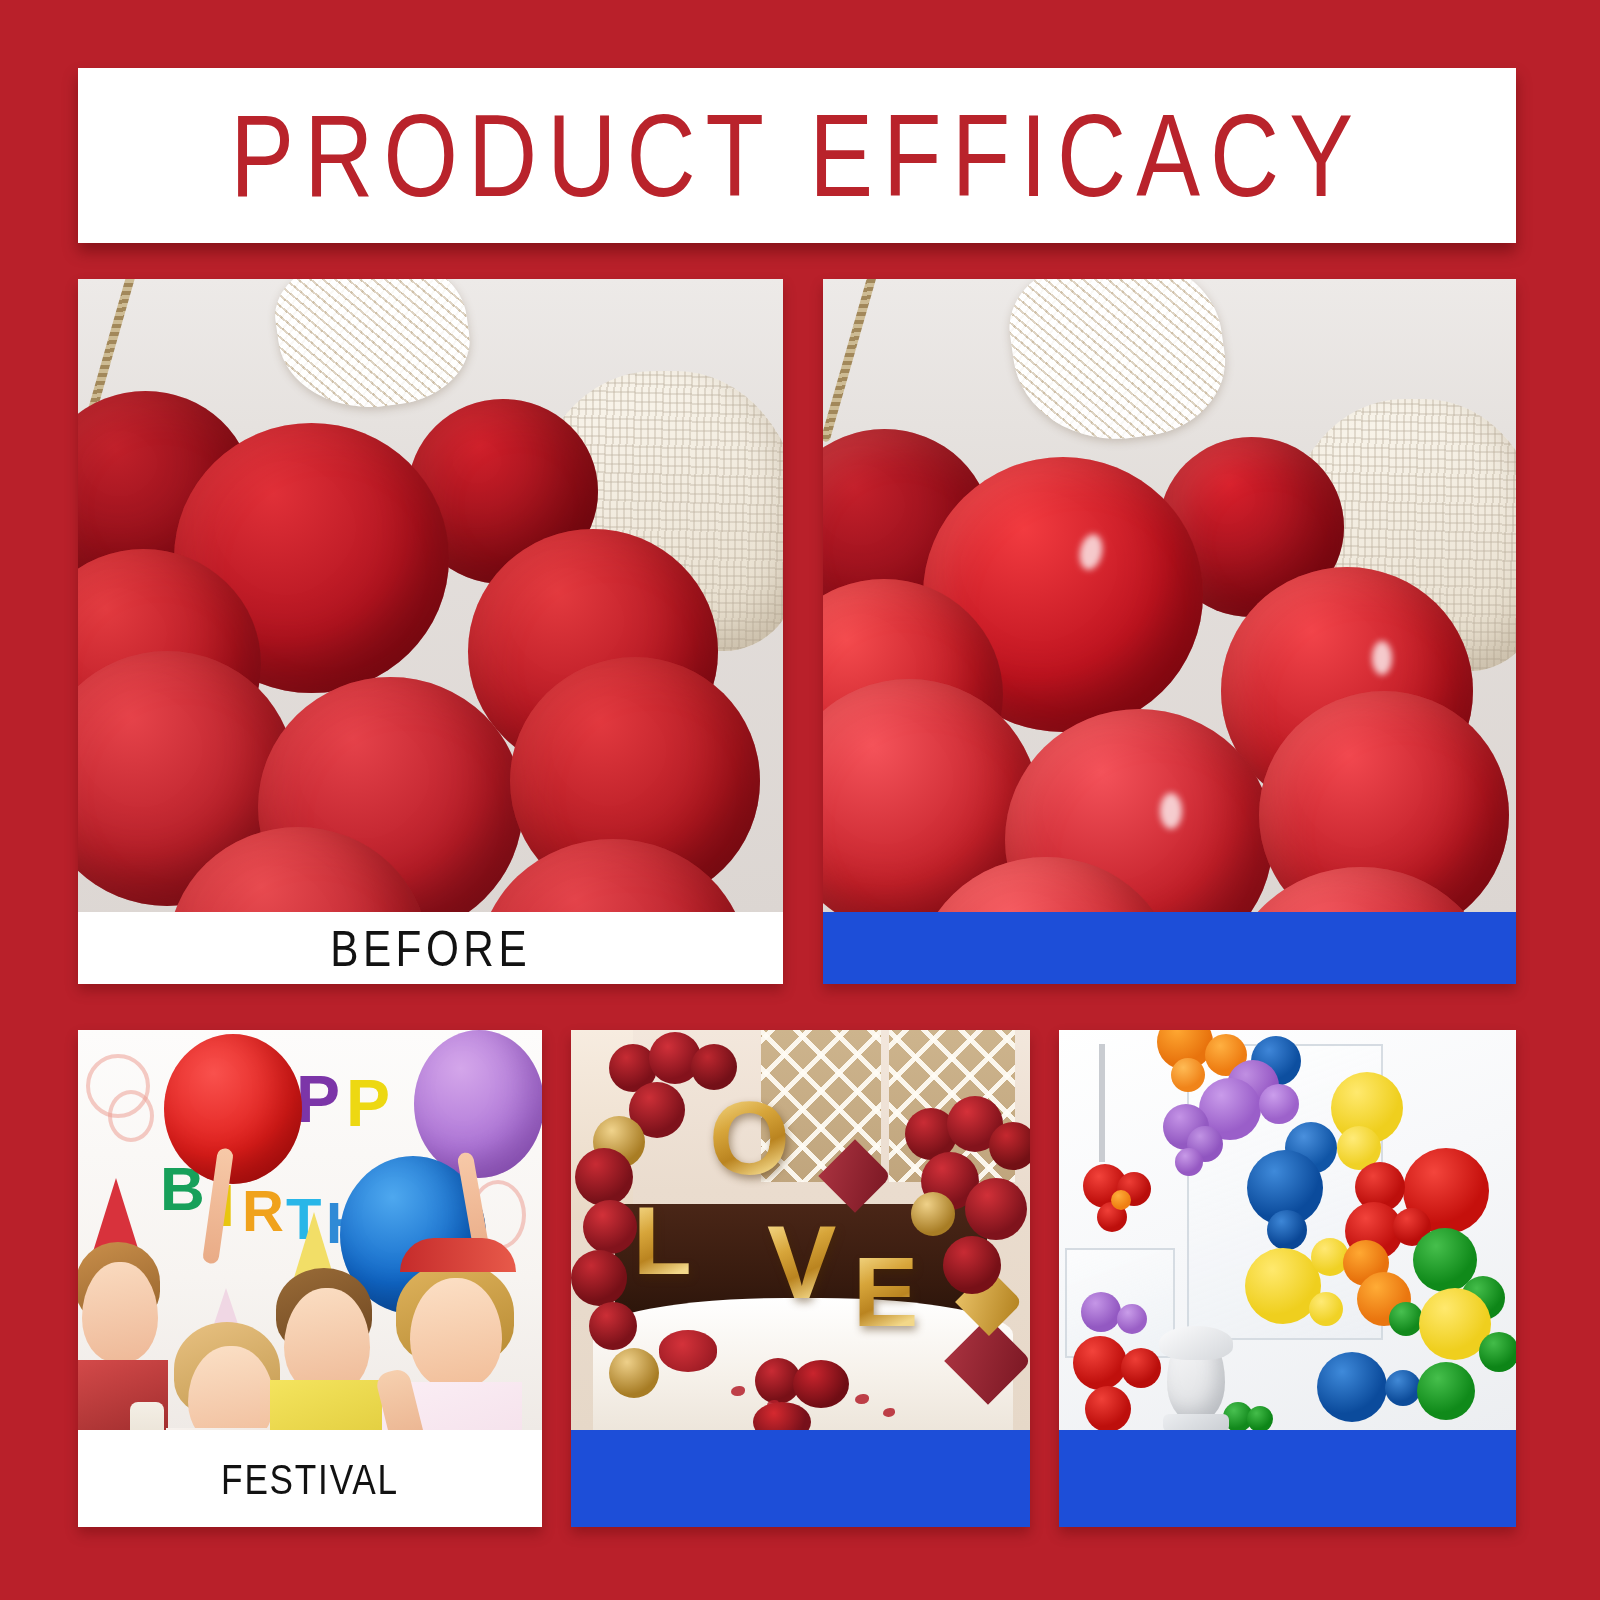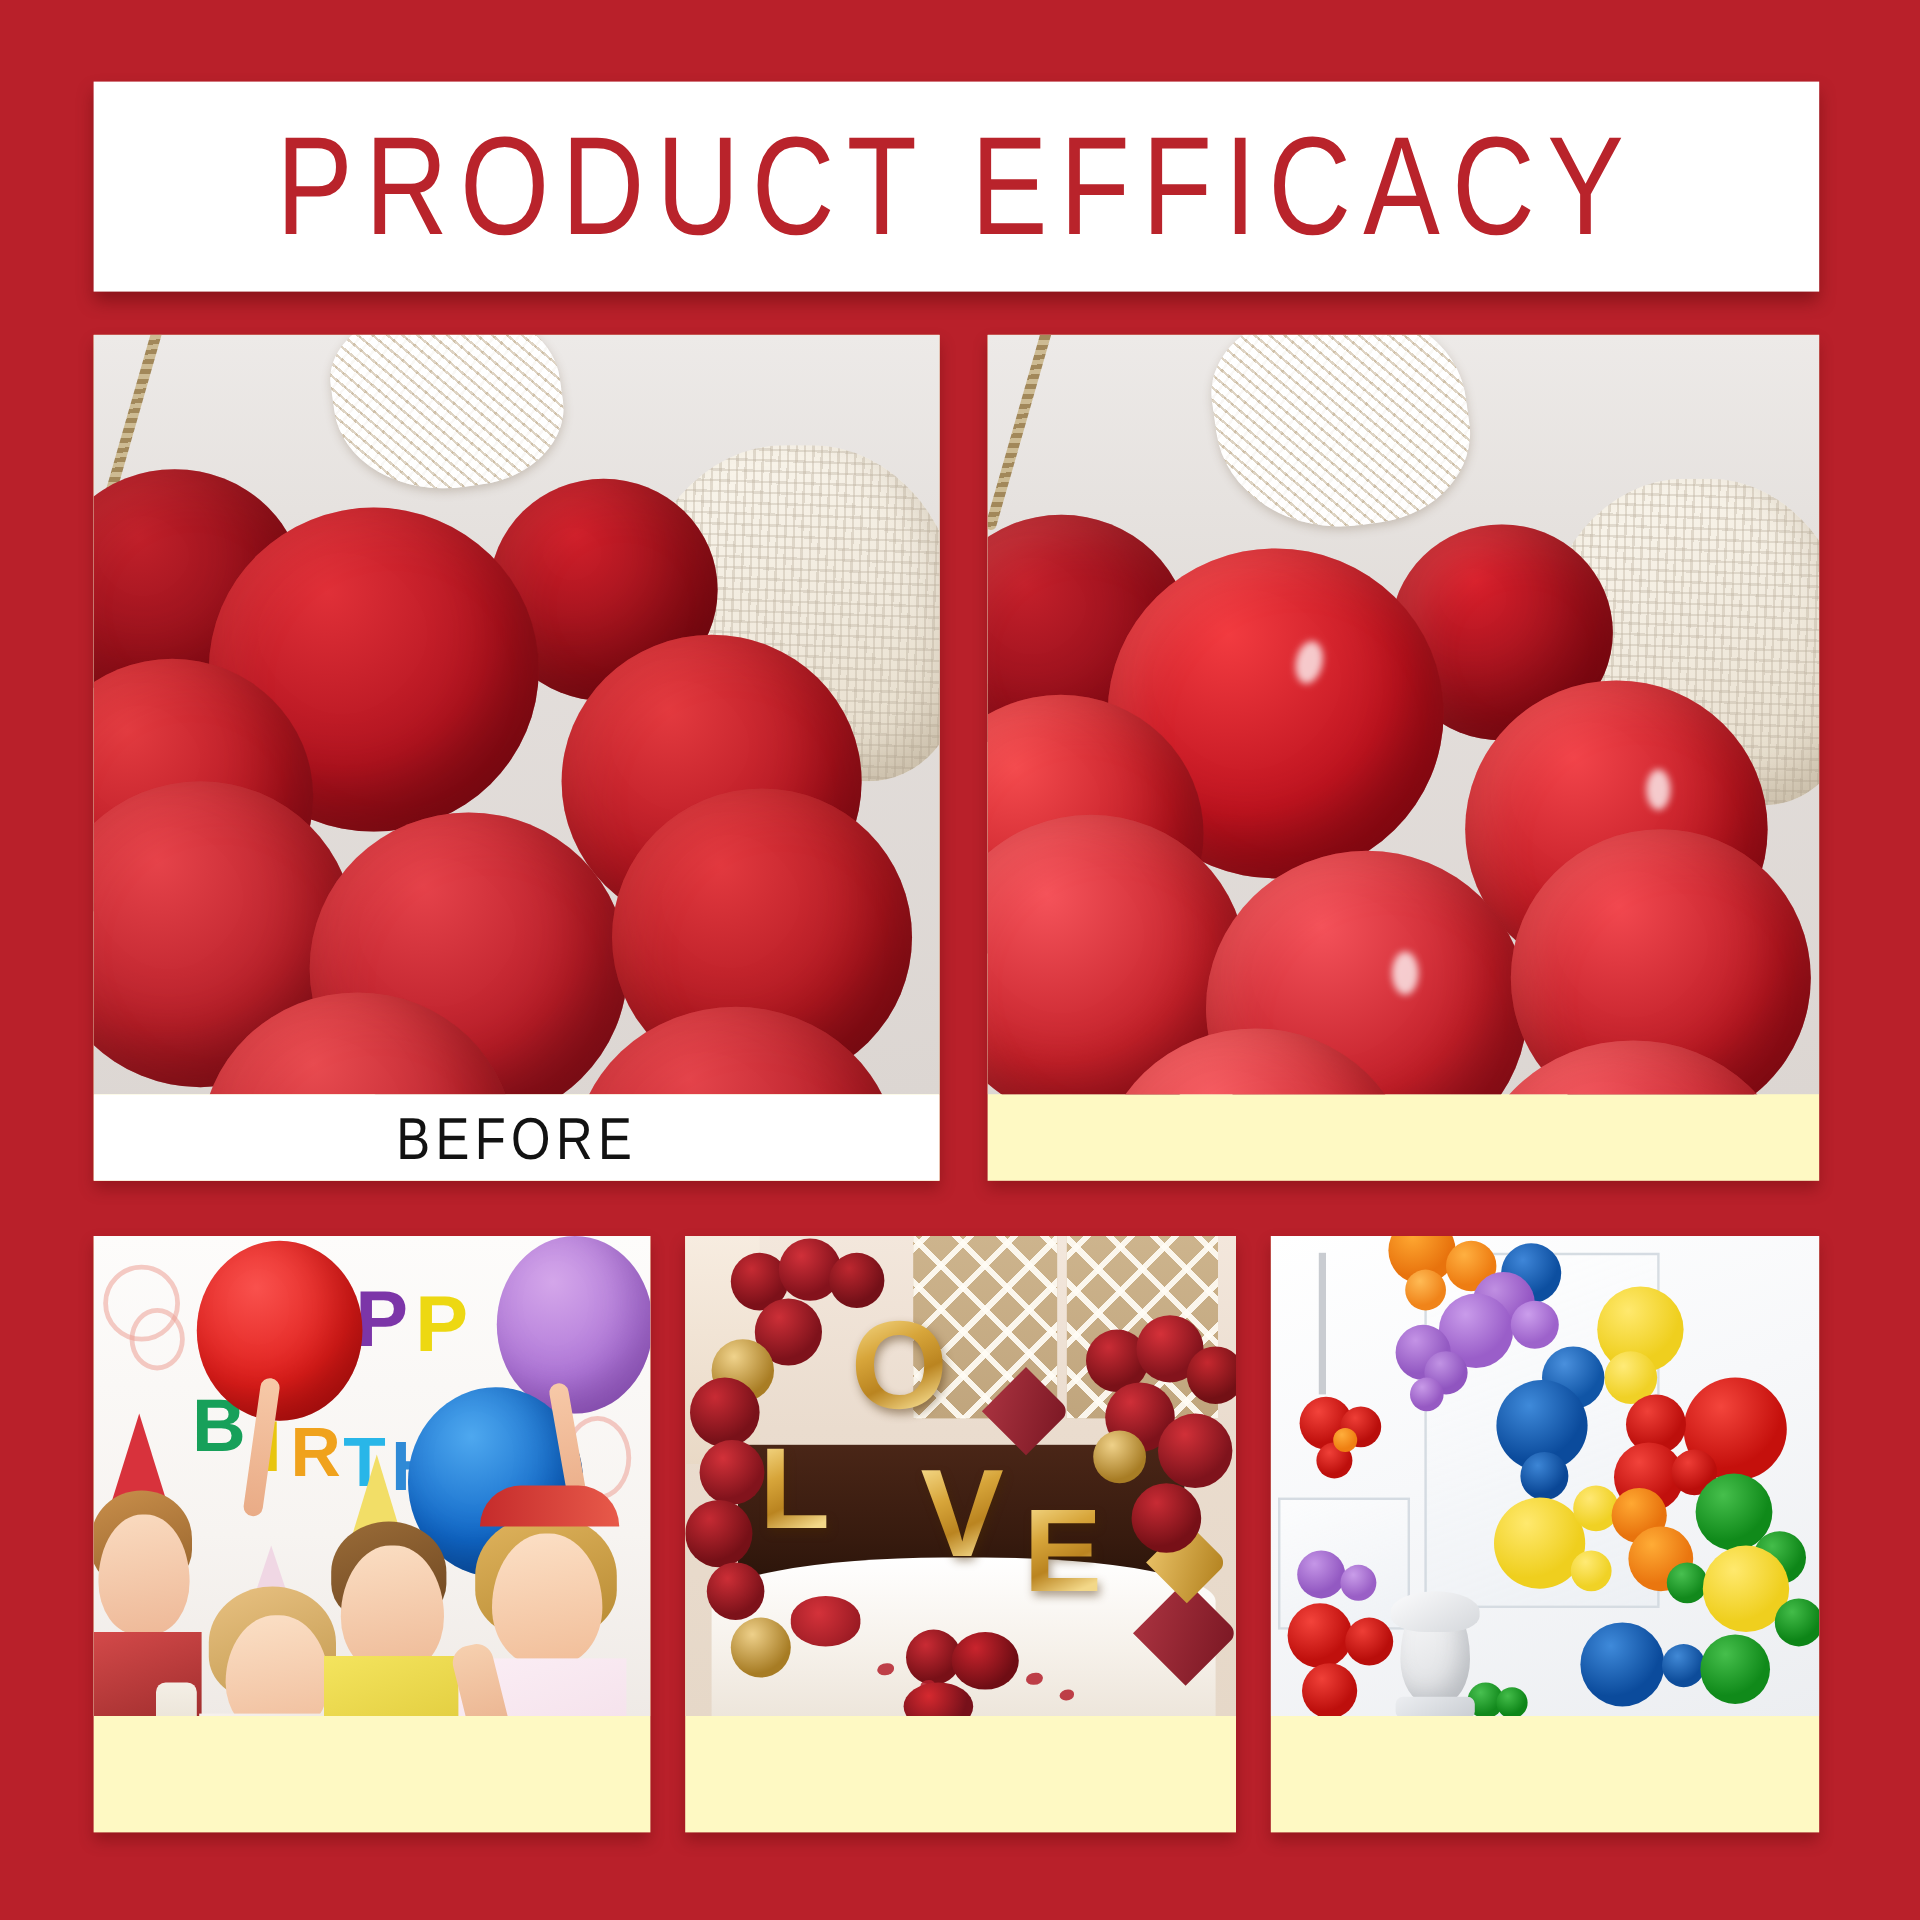--- a/index.html
+++ b/index.html
@@ -24,21 +24,21 @@
     font-size:104px;
     font-weight:400;
     letter-spacing:11px;
     transform:scaleX(.92) scaleY(1.12);
     white-space:nowrap;
     line-height:1;
     font-family:"Liberation Sans", sans-serif;
   }
 
   
-  .card{ position:absolute; background:#fef9c3; overflow:hidden;
+  .card{ position:absolute; background:#1d4ed8; overflow:hidden;
          box-shadow:0 7px 12px rgba(70,0,4,.30); }
   .card .photo{ position:absolute; left:0; top:0; right:0; overflow:hidden; }
   .card .caption{
     position:absolute; left:0; right:0; bottom:0;
     background:#fff; display:flex; align-items:center; justify-content:center;
   }
   .cap-text{
     color:#121212; font-weight:400; line-height:1;
     white-space:nowrap; font-family:"Liberation Sans", sans-serif;
   }
@@ -256,20 +256,23 @@
 
       <div class="hair" style="left:318px;top:232px;width:118px;height:102px;background:linear-gradient(160deg,#e0b45e,#b78a32);"></div>
       <div style="position:absolute;left:322px;top:208px;width:116px;height:34px;background:linear-gradient(90deg,#c52b2b,#e85a4a);border-radius:40px 40px 0 0;"></div>
       <div class="kid" style="left:332px;top:248px;width:92px;height:110px;background:linear-gradient(170deg,#fce0c6,#f1bd98);"></div>
       <div style="position:absolute;left:304px;top:352px;width:140px;height:108px;background:linear-gradient(160deg,#fbeef5,#f2dce7);"></div>
       <div style="position:absolute;left:306px;top:340px;width:34px;height:84px;background:linear-gradient(180deg,#f6cfae,#e9b08c);border-radius:14px;transform:rotate(-14deg);"></div>
 
       <div style="position:absolute;left:52px;top:372px;width:34px;height:88px;background:linear-gradient(180deg,#f4efe6,#ddd2c0);border-radius:8px;"></div>
     </div>
   </div>
+  <div class="caption">
+    <span class="cap-text">FESTIVAL</span>
+  </div>
 </div>
 
 <div class="card row2" id="card-wedding">
   <div class="photo">
     <div class="wedding">
       <div class="lattice" style="left:190px;top:0;width:120px;height:152px;"></div>
       <div class="lattice" style="left:318px;top:0;width:126px;height:152px;"></div>
       <div style="position:absolute;left:0;top:0;width:62px;height:190px;background:linear-gradient(180deg,#f7ece0,#e9d9c6);"></div>
       <div class="headboard" style="left:44px;top:174px;width:372px;height:116px;"></div>
       <div class="bed" style="left:22px;top:268px;width:420px;height:140px;"></div>

